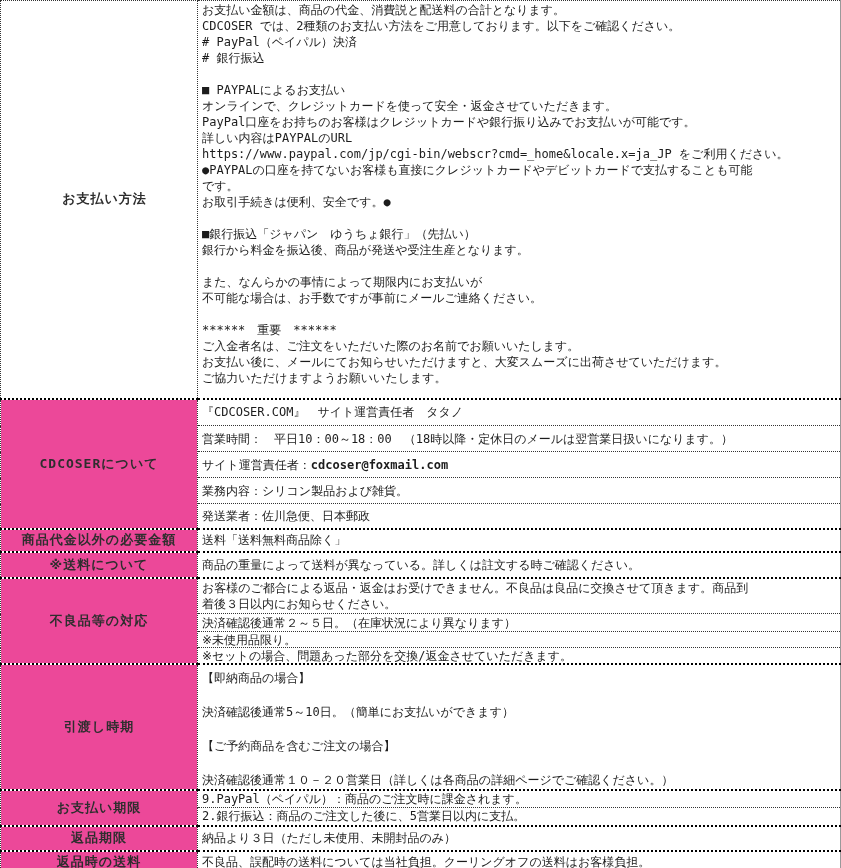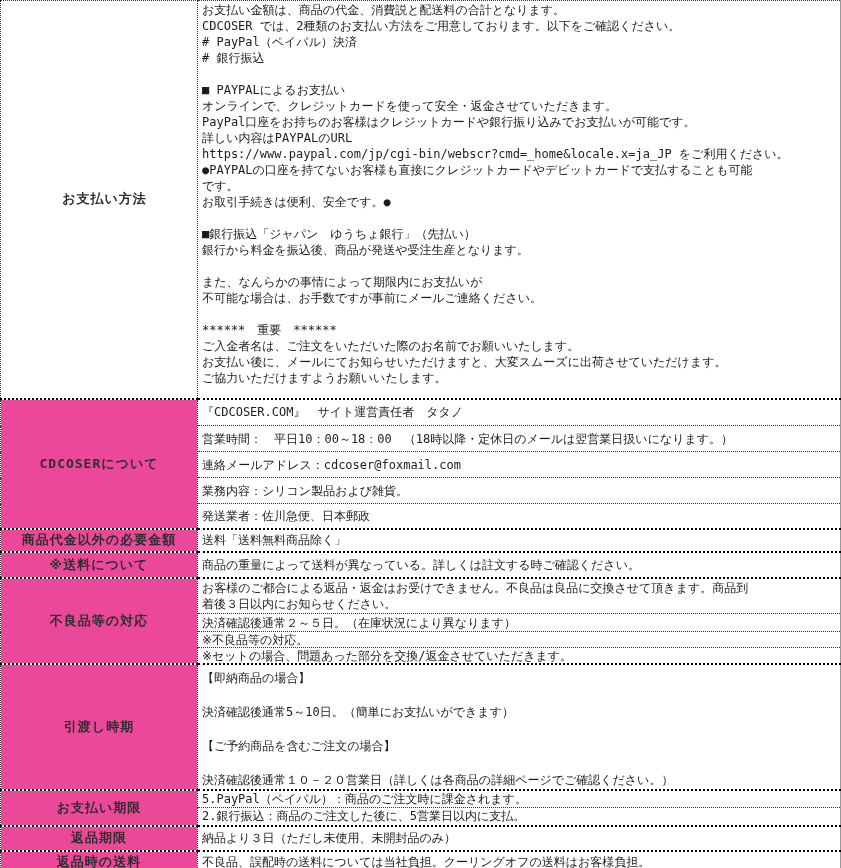--- a/index.html
+++ b/index.html
@@ -32,21 +32,21 @@
   }
   th.lbl.white{background:#ffffff;padding-left:12px;}
   td.cell{
     background:#ffffff;
     vertical-align:top;
     padding:1px 12px 0 4px;
     line-height:16px;
   }
   td.cell.mid{vertical-align:middle;padding-top:0;}
   .ln{min-height:16px;white-space:pre-wrap;}
-  .em{font-weight:normal;}
+  .em{font-weight:bold;}
   tr{height:auto;}
 </style>
 </head>
 <body>
 
 <div class="page">
   <table class="info">
     <colgroup>
         <col style="width:197px">
         <col>
@@ -85,21 +85,21 @@
 
     <tr style="height:27px">
       <th class="lbl secTop" rowspan="5">CDCOSERについて</th>
       <td class="cell mid secTop">『CDCOSER.COM』　サイト運営責任者　タタノ</td>
     </tr>
     <tr style="height:26px">
       <td class="cell mid">営業時間：　平日10：00～18：00　（18時以降・定休日のメールは翌営業日扱いになります。）</td>
     </tr>
     <tr style="height:26px">
       <td class="cell mid">
-        <span>連絡メールアドレス：</span><span class="em">cdcoser@foxmail.com</span>
+        <span>サイト運営責任者：</span><span class="em">cdcoser@foxmail.com</span>
       </td>
     </tr>
     <tr style="height:26px">
       <td class="cell mid">業務内容：シリコン製品および雑貨。</td>
     </tr>
     <tr style="height:25px">
       <td class="cell mid">発送業者：佐川急便、日本郵政</td>
     </tr>
 
     <tr style="height:23px">
@@ -116,42 +116,42 @@
       <th class="lbl secTop" rowspan="4">不良品等の対応</th>
       <td class="cell secTop">
             <div class="ln">お客様のご都合による返品・返金はお受けできません。不良品は良品に交換させて頂きます。商品到</div>
             <div class="ln">着後３日以内にお知らせください。</div>
           </td>
     </tr>
     <tr style="height:17px">
       <td class="cell">決済確認後通常２～５日。（在庫状況により異なります）</td>
     </tr>
     <tr style="height:15px">
-      <td class="cell" style="line-height:14px">※不良品等の対応。</td>
+      <td class="cell" style="line-height:14px">※未使用品限り。</td>
     </tr>
     <tr style="height:16px">
       <td class="cell" style="line-height:14px">※セットの場合、問題あった部分を交換/返金させていただきます。</td>
     </tr>
 
     <tr style="height:125px">
       <th class="lbl secTop">引渡し時期</th>
       <td class="cell secTop" style="padding-top:5px;line-height:17px">
             <div class="ln">【即納商品の場合】</div>
             <div class="ln">&nbsp;</div>
             <div class="ln">決済確認後通常5～10日。（簡単にお支払いができます）</div>
             <div class="ln">&nbsp;</div>
             <div class="ln">【ご予約商品を含むご注文の場合】</div>
             <div class="ln">&nbsp;</div>
             <div class="ln">決済確認後通常１０－２０営業日（詳しくは各商品の詳細ページでご確認ください。）</div>
           </td>
     </tr>
 
     <tr style="height:17px">
       <th class="lbl secTop" rowspan="2">お支払い期限</th>
-      <td class="cell secTop" style="line-height:15px">5.PayPal（ペイパル）：商品のご注文時に課金されます。</td>
+      <td class="cell secTop" style="line-height:15px">9.PayPal（ペイパル）：商品のご注文時に課金されます。</td>
     </tr>
     <tr style="height:18px">
       <td class="cell" style="line-height:15px">2.銀行振込：商品のご注文した後に、5営業日以内に支払。</td>
     </tr>
 
     <tr style="height:25px">
       <th class="lbl secTop">返品期限</th>
       <td class="cell mid secTop">納品より３日（ただし未使用、未開封品のみ）</td>
     </tr>
 

